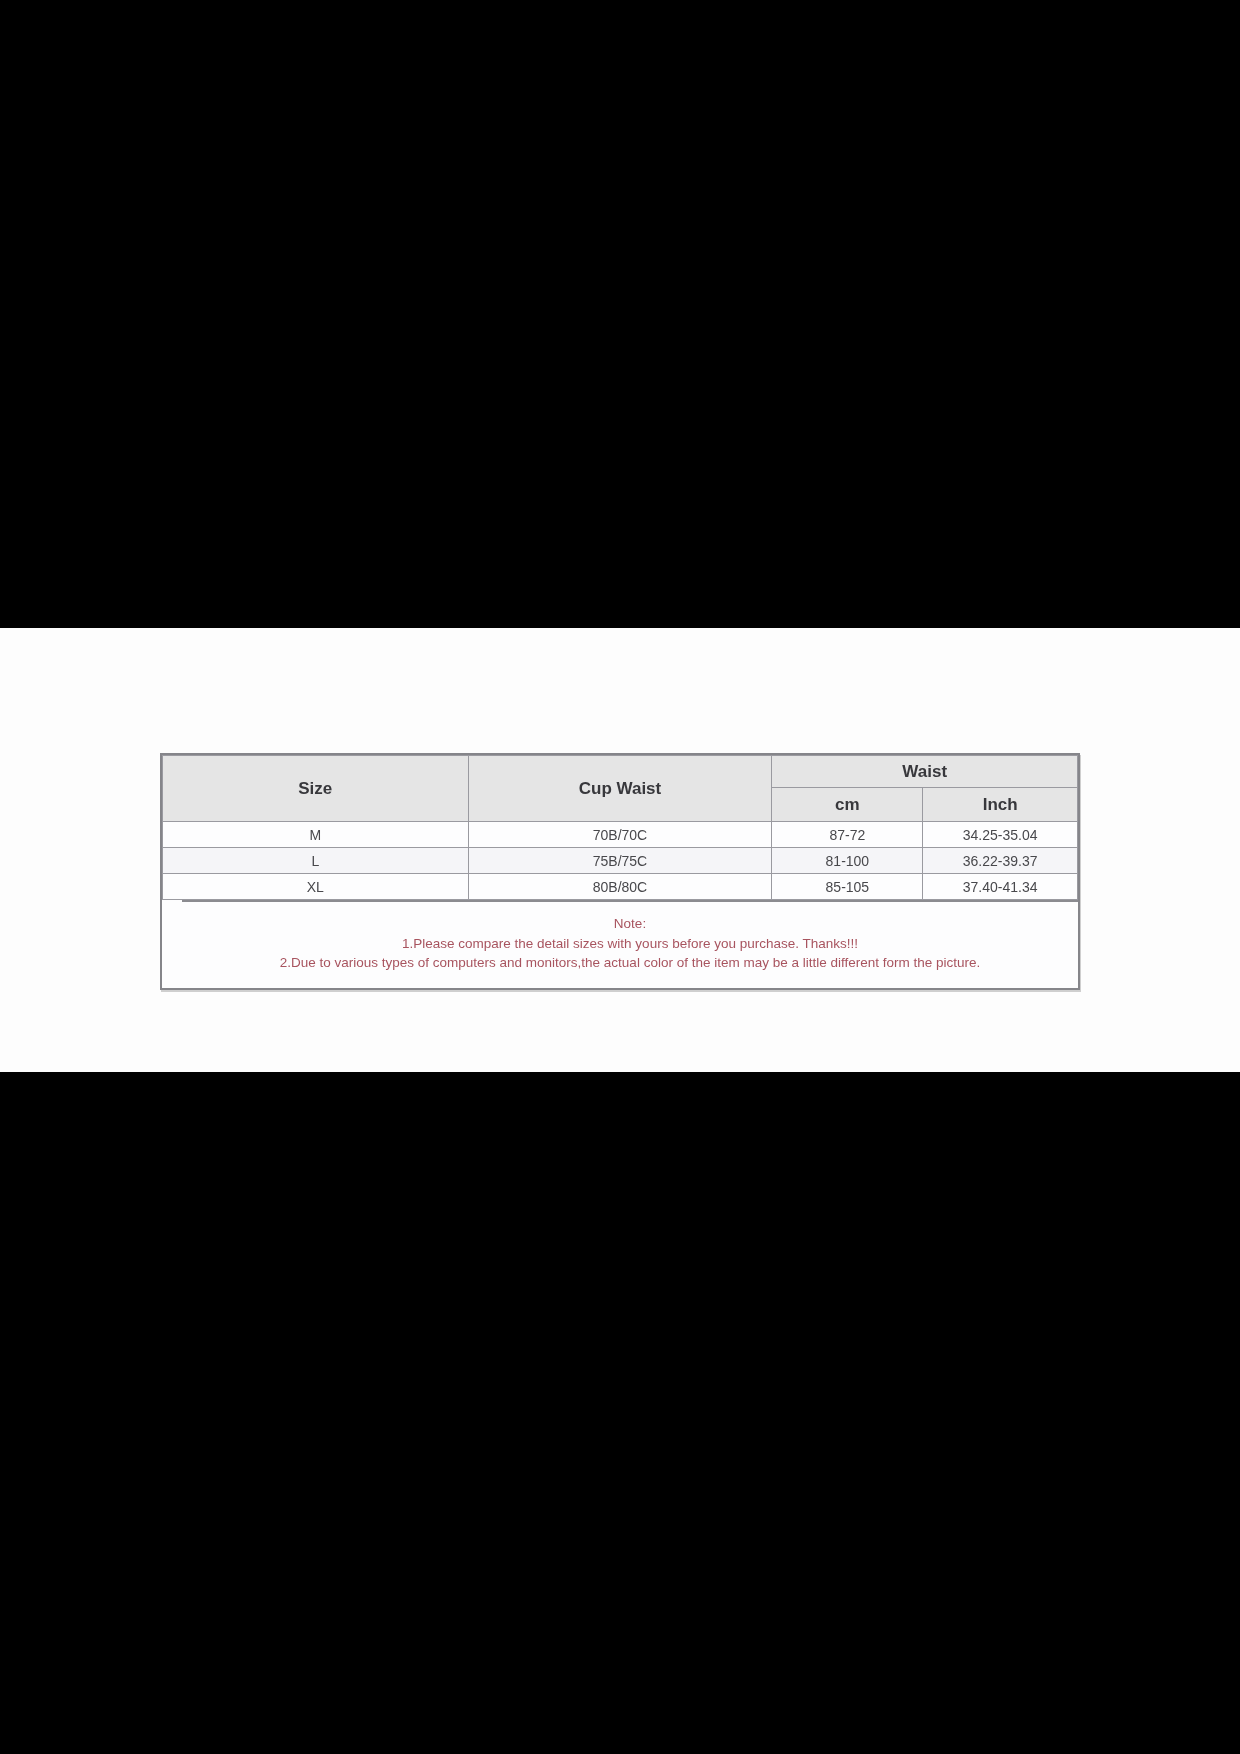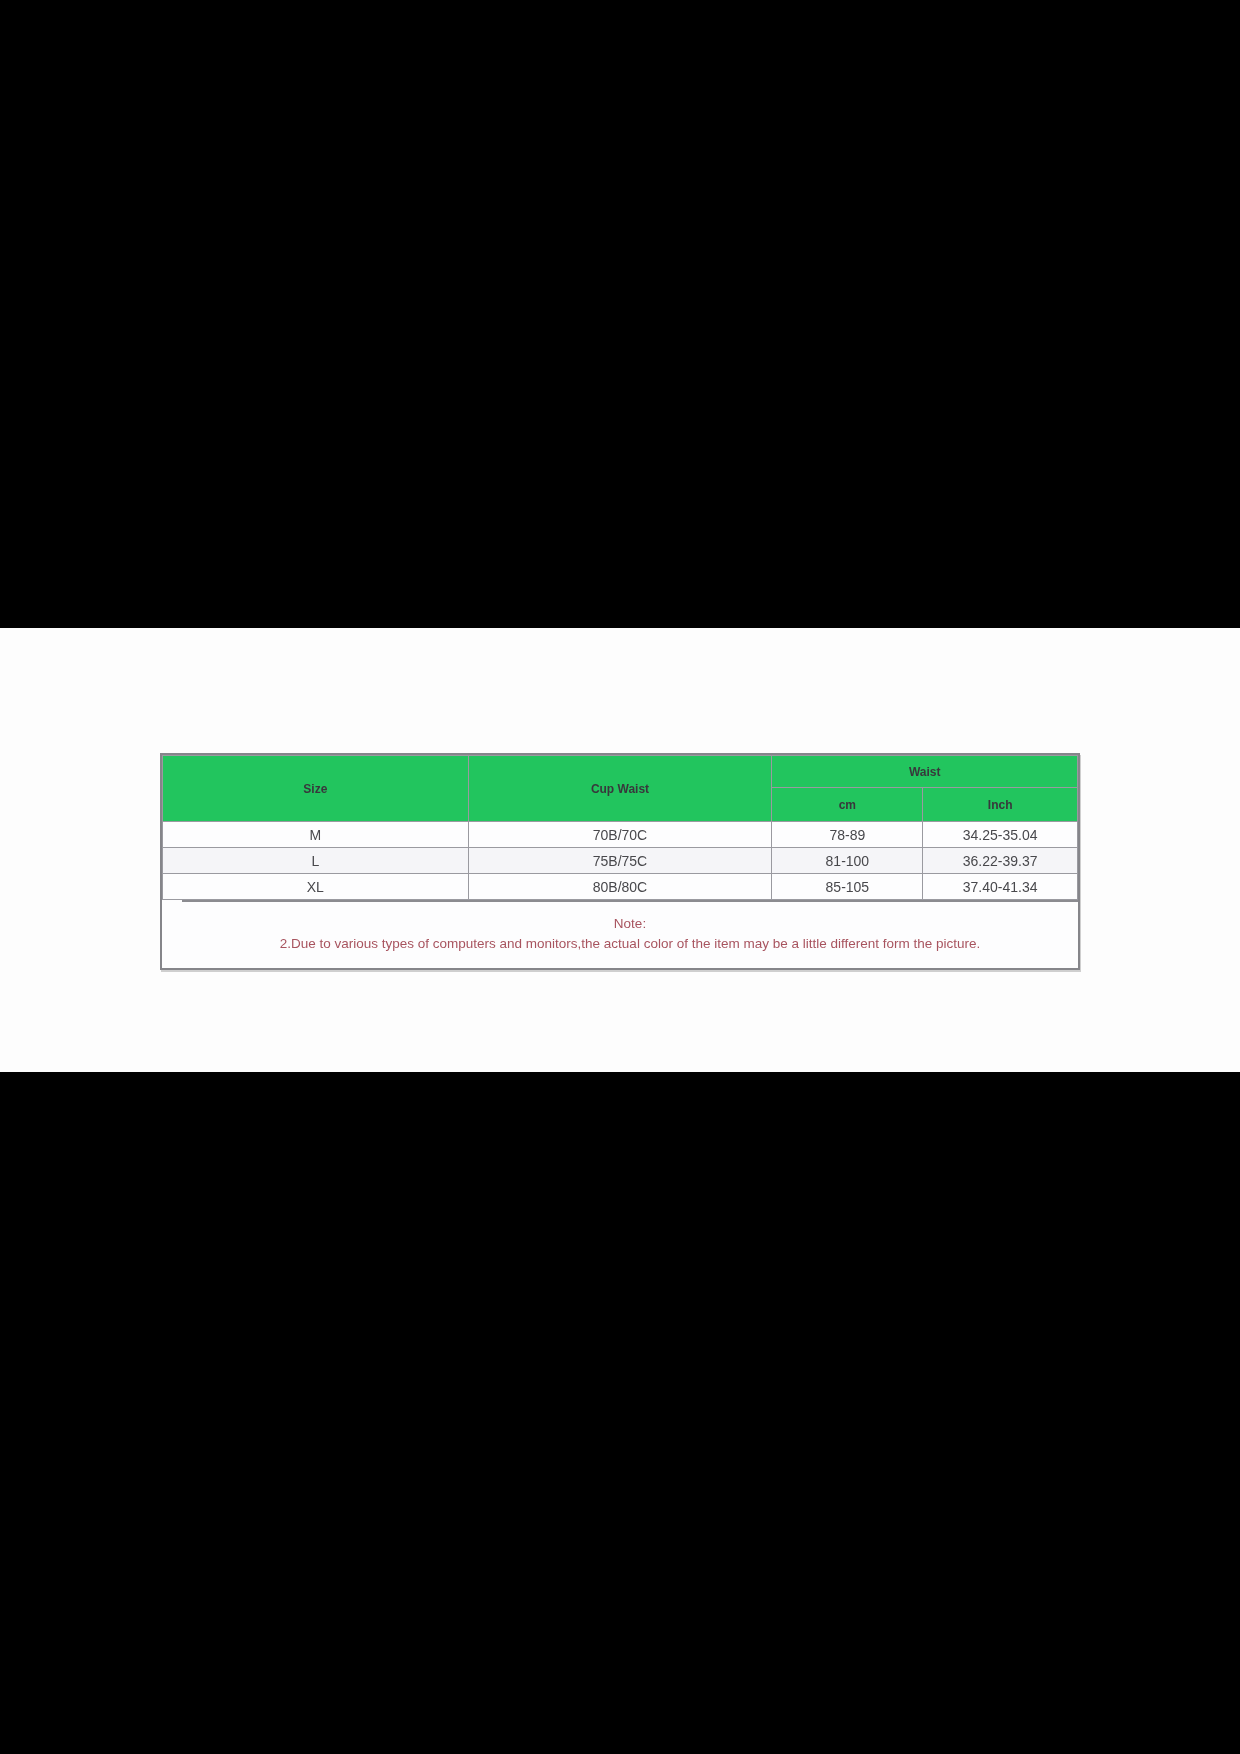--- a/index.html
+++ b/index.html
@@ -45,23 +45,23 @@
   table.size-chart th,
   table.size-chart td {
     border: 1px solid #9a9aa0;
     text-align: center;
     vertical-align: middle;
     padding: 0;
     overflow: hidden;
     white-space: nowrap;
   }
   table.size-chart th {
-    background: #22c55e;
+    background: #e5e5e5;
     color: #38383c;
-    font-size: 12px;
+    font-size: 17px;
     font-weight: bold;
   }
   th.waist-top { height: 31px; }
   tr.sub-header th { height: 33px; }
   table.size-chart td {
     color: #48484c;
     font-size: 14px;
     height: 25px;
     background: #fdfdfe;
   }
@@ -102,39 +102,40 @@
         </tr>
         <tr class="sub-header">
           <th>cm</th>
           <th>Inch</th>
         </tr>
       </thead>
       <tbody>
         <tr>
           <td>M</td>
           <td>70B/70C</td>
-          <td>78-89</td>
+          <td>87-72</td>
           <td>34.25-35.04</td>
         </tr>
         <tr class="alt">
           <td>L</td>
           <td>75B/75C</td>
           <td>81-100</td>
           <td>36.22-39.37</td>
         </tr>
         <tr>
           <td>XL</td>
           <td>80B/80C</td>
           <td>85-105</td>
           <td>37.40-41.34</td>
         </tr>
       </tbody>
     </table>
 
     <div class="note-section">
       <div class="note-title">Note:</div>
+      <div>1.Please compare the detail sizes with yours before you purchase. Thanks!!!</div>
       <div>2.Due to various types of computers and monitors,the actual color of the item may be a little different form the picture.</div>
     </div>
 
   </div>
 </div>
 
 <div class="letterbox letterbox-bottom"></div>
 
 </body></html>

